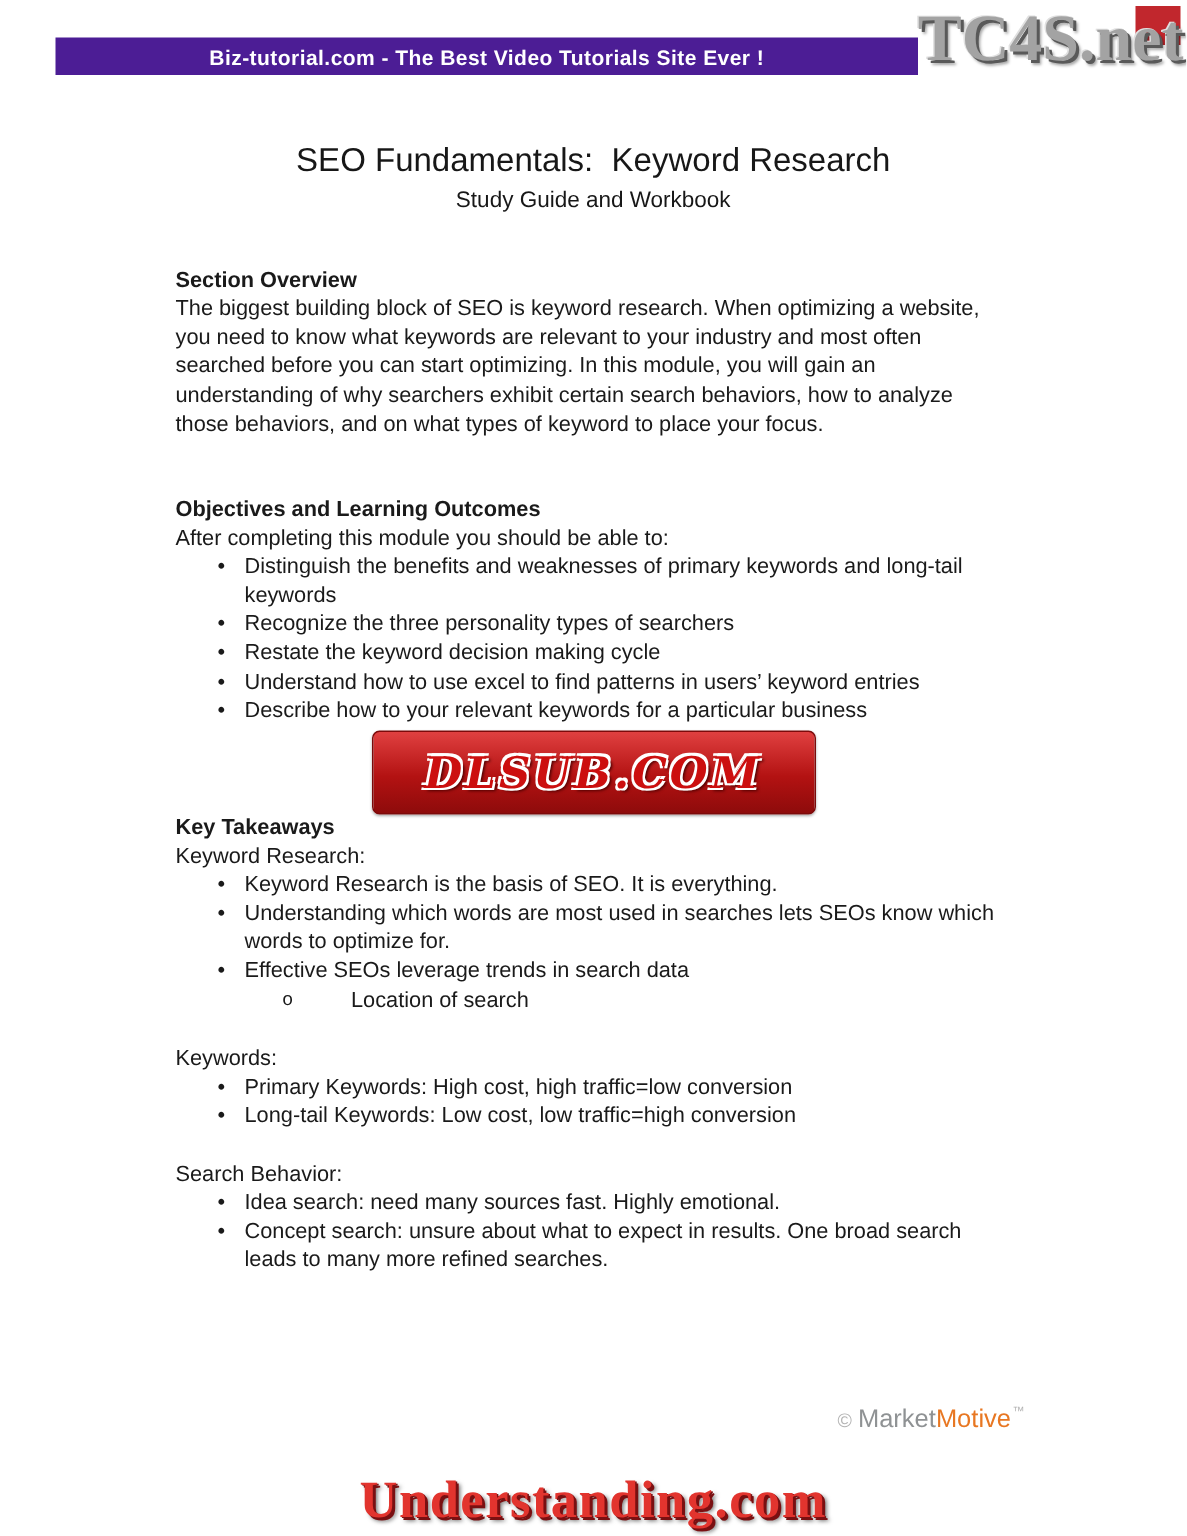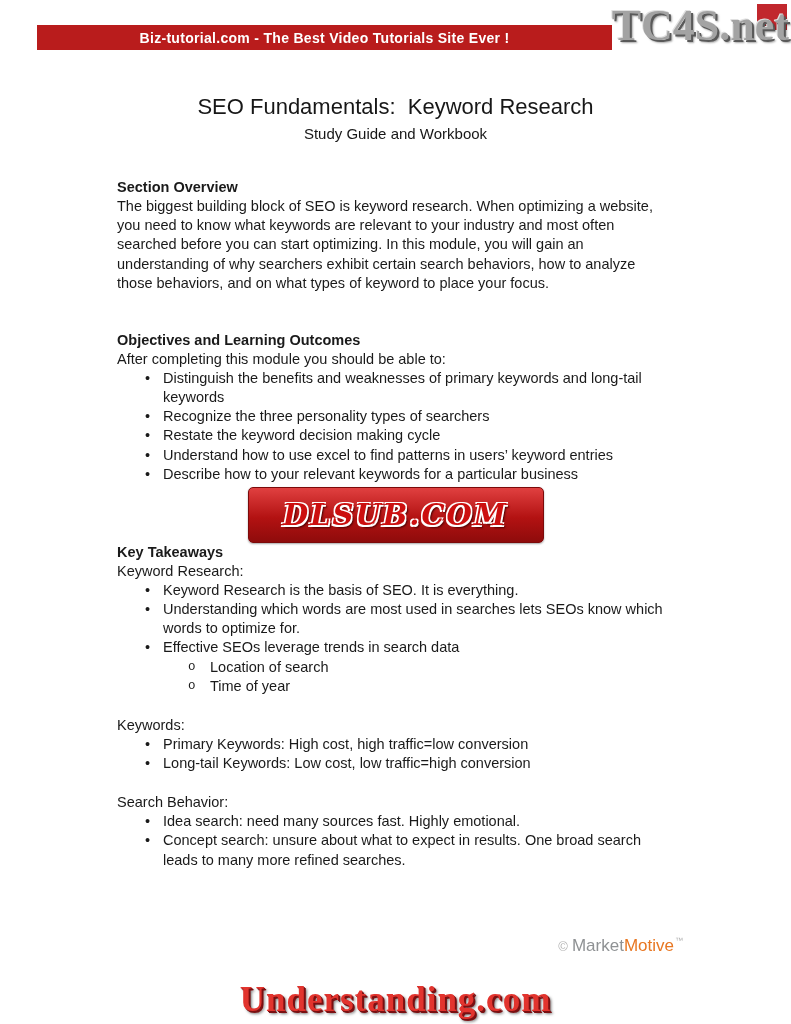--- a/index.html
+++ b/index.html
@@ -11,21 +11,21 @@
     background:#ffffff;
     font-family:"Liberation Sans", sans-serif;
     color:#1a1a1a;
     overflow:hidden;
   }
 
   
   .banner {
     position:absolute; top:25px; left:37px;
     width:575px; height:25px;
-    background:#b91c1c;
+    background:#4c1d95;
     display:flex; align-items:center; justify-content:center;
   }
   .banner-text {
     color:#fff; font-weight:bold; font-size:14px; letter-spacing:.3px;
     white-space:nowrap;
   }
 
   
   .tc4s { position:absolute; top:0; right:2px; width:196px; height:58px; }
   .tc4s-red {
@@ -56,21 +56,21 @@
 
   .h { font-weight:bold; font-size:14.5px; line-height:1.32; }
   .h-first { margin-top:36px; }
   .h-obj { margin-top:38px; }
   .body { font-size:14.5px; line-height:1.32; }
 
   ul.bullets { list-style:none; margin-left:28px; }
   .li1 { display:flex; font-size:14.5px; line-height:1.32; }
   .b1 { flex:0 0 18px; width:18px; }
   .b1::before { content:"\2022"; }
-  .li2 { display:flex; margin-left:43px; font-size:14.5px; line-height:1.32; }
+  .li2 { display:flex; margin-left:43px; font-size:14.5px; line-height:1.32;gap:24px; }
   .b2 { flex:0 0 22px; width:22px; font-family:"Liberation Mono", monospace; font-size:12.5px; padding-top:1px; }
   .b2::before { content:"o"; }
   .bt { flex:1 1 auto; }
 
   
   .watermark {
     width:296px; height:56px;
     margin:3px auto 0;
     background:linear-gradient(#e04040 0%, #b31212 55%, #8e0b0b 100%);
     border-radius:5px;
@@ -177,24 +177,20 @@
         <span class="bt">Understanding which words are most used in searches lets SEOs know which words to optimize for.</span>
       </li>
       <li class="li1">
         <span class="b1"></span>
         <span class="bt">Effective SEOs leverage trends in search data</span>
       </li>
       <li class="li2">
         <span class="b2"></span>
         <span class="bt">Location of search</span>
       </li>
-      <li class="li2">
-        <span class="b2"></span>
-        <span class="bt">Time of year</span>
-      </li>
     </ul>
 
     <p class="body label-gap">Keywords:</p>
     <ul class="bullets">
       <li class="li1">
         <span class="b1"></span>
         <span class="bt">Primary Keywords: High cost, high traffic=low conversion</span>
       </li>
       <li class="li1">
         <span class="b1"></span>

